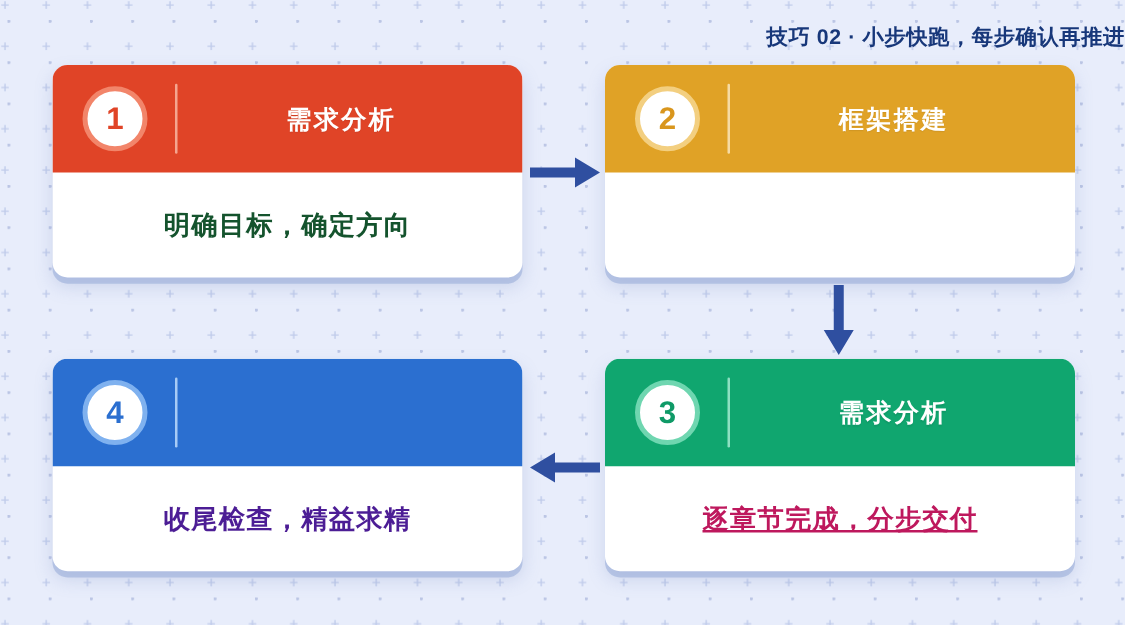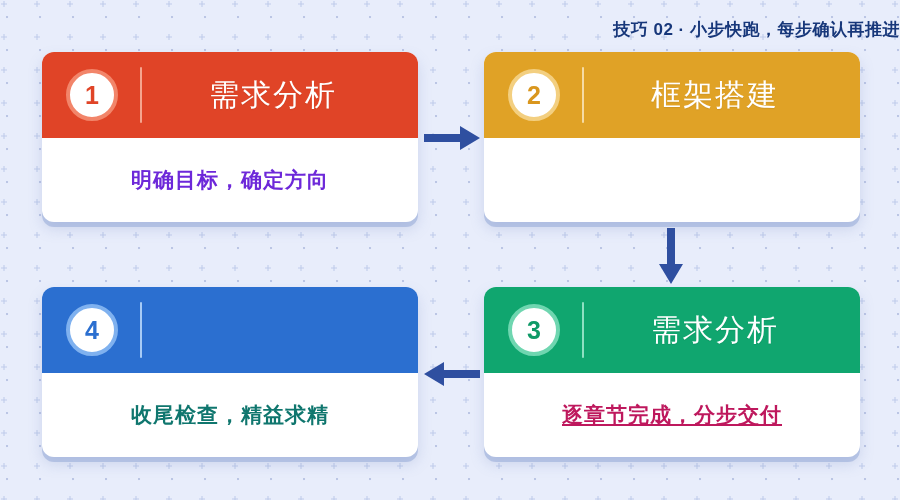--- a/index.html
+++ b/index.html
@@ -87,22 +87,22 @@
     width: 2px;
     height: 56px;
     margin-left: 22px;
     border-radius: 1px;
     flex: 0 0 2px;
   }
 
   .card-title {
     flex: 1 1 auto;
     text-align: center;
-    font-size: 30px;
-    font-weight: normal;
+    font-size: 20px;
+    font-weight: bold;
     color: #ffffff;
     letter-spacing: 2px;
     padding-right: 14px;
     text-shadow: 0 1px 1px rgba(0,0,0,0.08);
     white-space: nowrap;
   }
 
   .card-body {
     flex: 1 1 auto;
     display: flex;
@@ -146,21 +146,21 @@
   <div id="title" style="color: rgb(23, 55, 122);">技巧 02 · 小步快跑，每步确认再推进</div>
 
   <div class="card" id="card-1">
     <div class="card-header" style="background: rgb(224, 68, 39);">
       <div class="badge" style="border: 4px solid rgb(242, 133, 106); color: rgb(224, 68, 39);">
         <span>1</span>
       </div>
       <div class="divider" style="background: rgb(245, 165, 143);"></div>
       <div class="card-title">需求分析</div>
     </div>
-    <div class="card-body" style="color: #6d28d9;">明确目标，确定方向</div>
+    <div class="card-body" style="color: #14532d;">明确目标，确定方向</div>
   </div>
 
   <div class="card" id="card-2">
     <div class="card-header" style="background: rgb(224, 162, 38);">
       <div class="badge" style="border: 4px solid rgb(243, 207, 128); color: rgb(217, 150, 29);">
         <span>2</span>
       </div>
       <div class="divider" style="background: rgb(246, 219, 164);"></div>
       <div class="card-title">框架搭建</div>
     </div>
@@ -177,21 +177,21 @@
     <div class="card-body" style="color: #be185d; text-decoration: underline;">逐章节完成，分步交付</div>
   </div>
 
   <div class="card" id="card-4">
     <div class="card-header" style="background: rgb(43, 111, 208);">
       <div class="badge" style="border: 4px solid rgb(127, 177, 239); color: rgb(43, 111, 208);">
         <span>4</span>
       </div>
       <div class="divider" style="background: rgb(167, 203, 246);"></div>
     </div>
-    <div class="card-body" style="color: #0f766e;">收尾检查，精益求精</div>
+    <div class="card-body" style="color: #4c1d95;">收尾检查，精益求精</div>
   </div>
 
   <svg class="arrow" id="arrow-right" viewBox="0 0 56 32" aria-hidden="true">
     <path d="M0 12 L36 12 L36 4 L56 16 L36 28 L36 20 L0 20 Z" fill="#2f4fa0"></path>
   </svg>
 
   <svg class="arrow" id="arrow-down" viewBox="0 0 32 56" aria-hidden="true">
     <path d="M12 0 L20 0 L20 36 L28 36 L16 56 L4 36 L12 36 Z" fill="#2f4fa0"></path>
   </svg>
 

